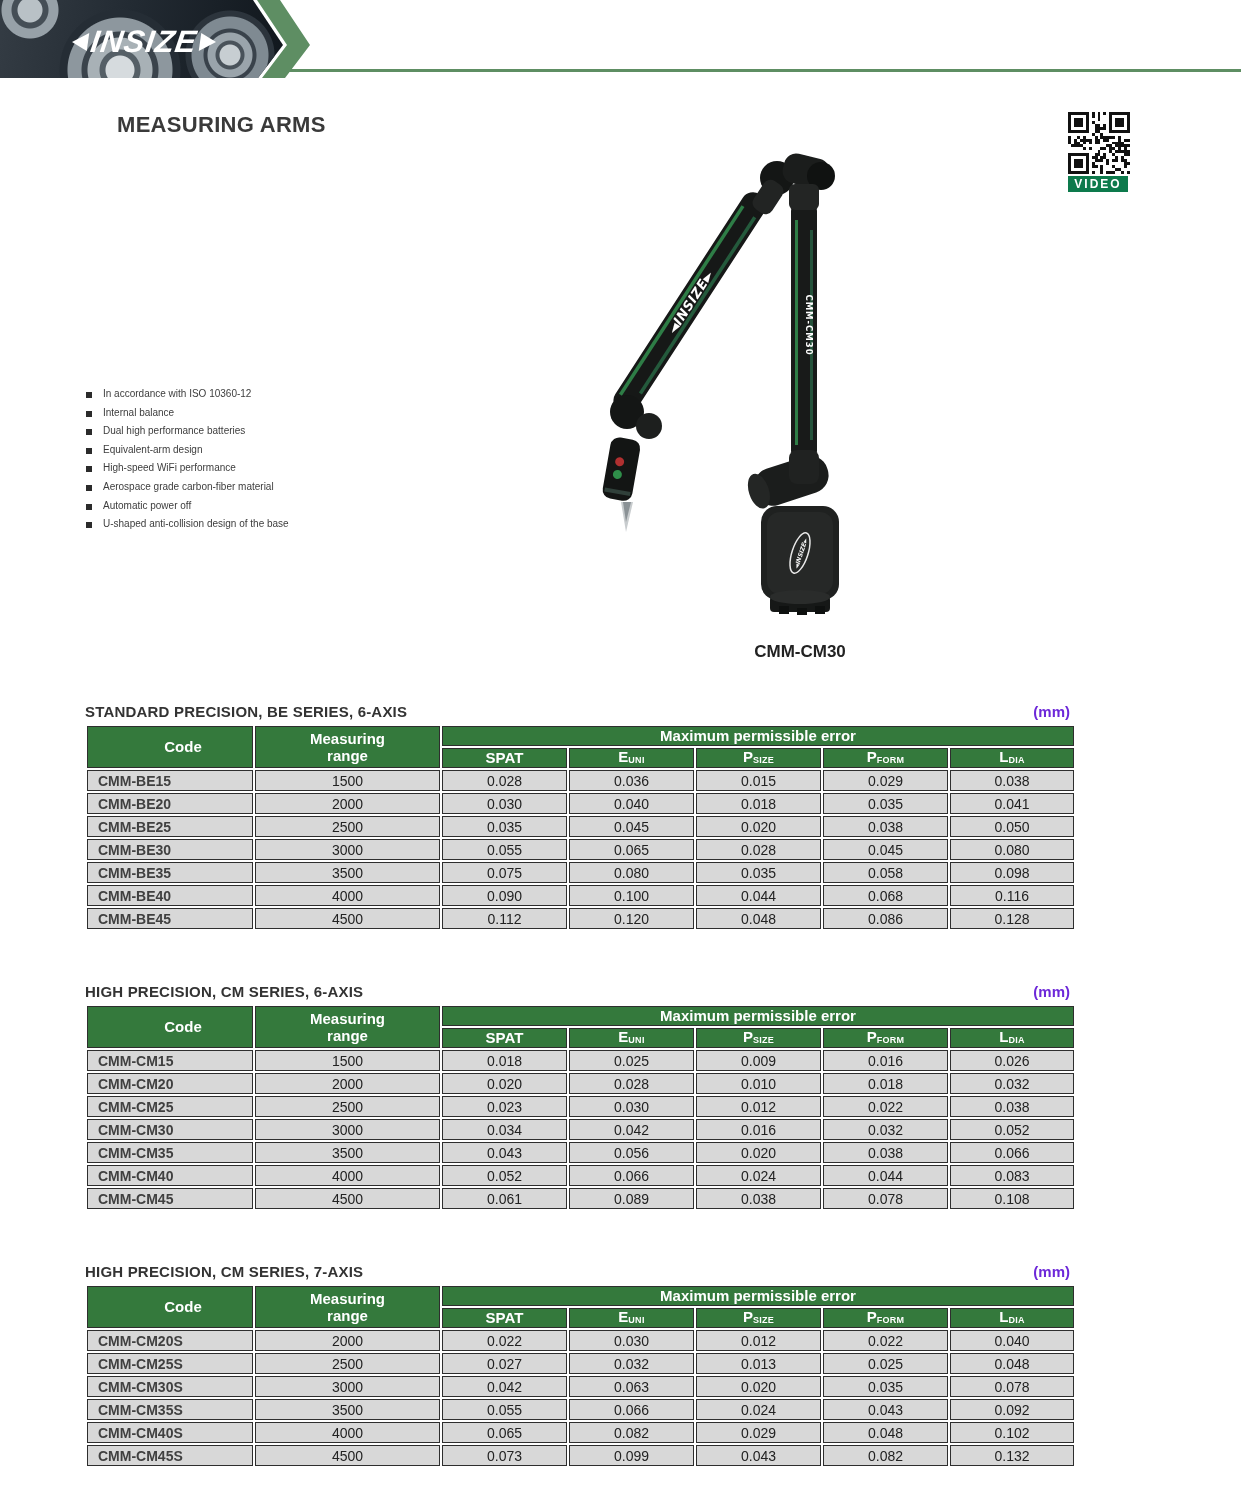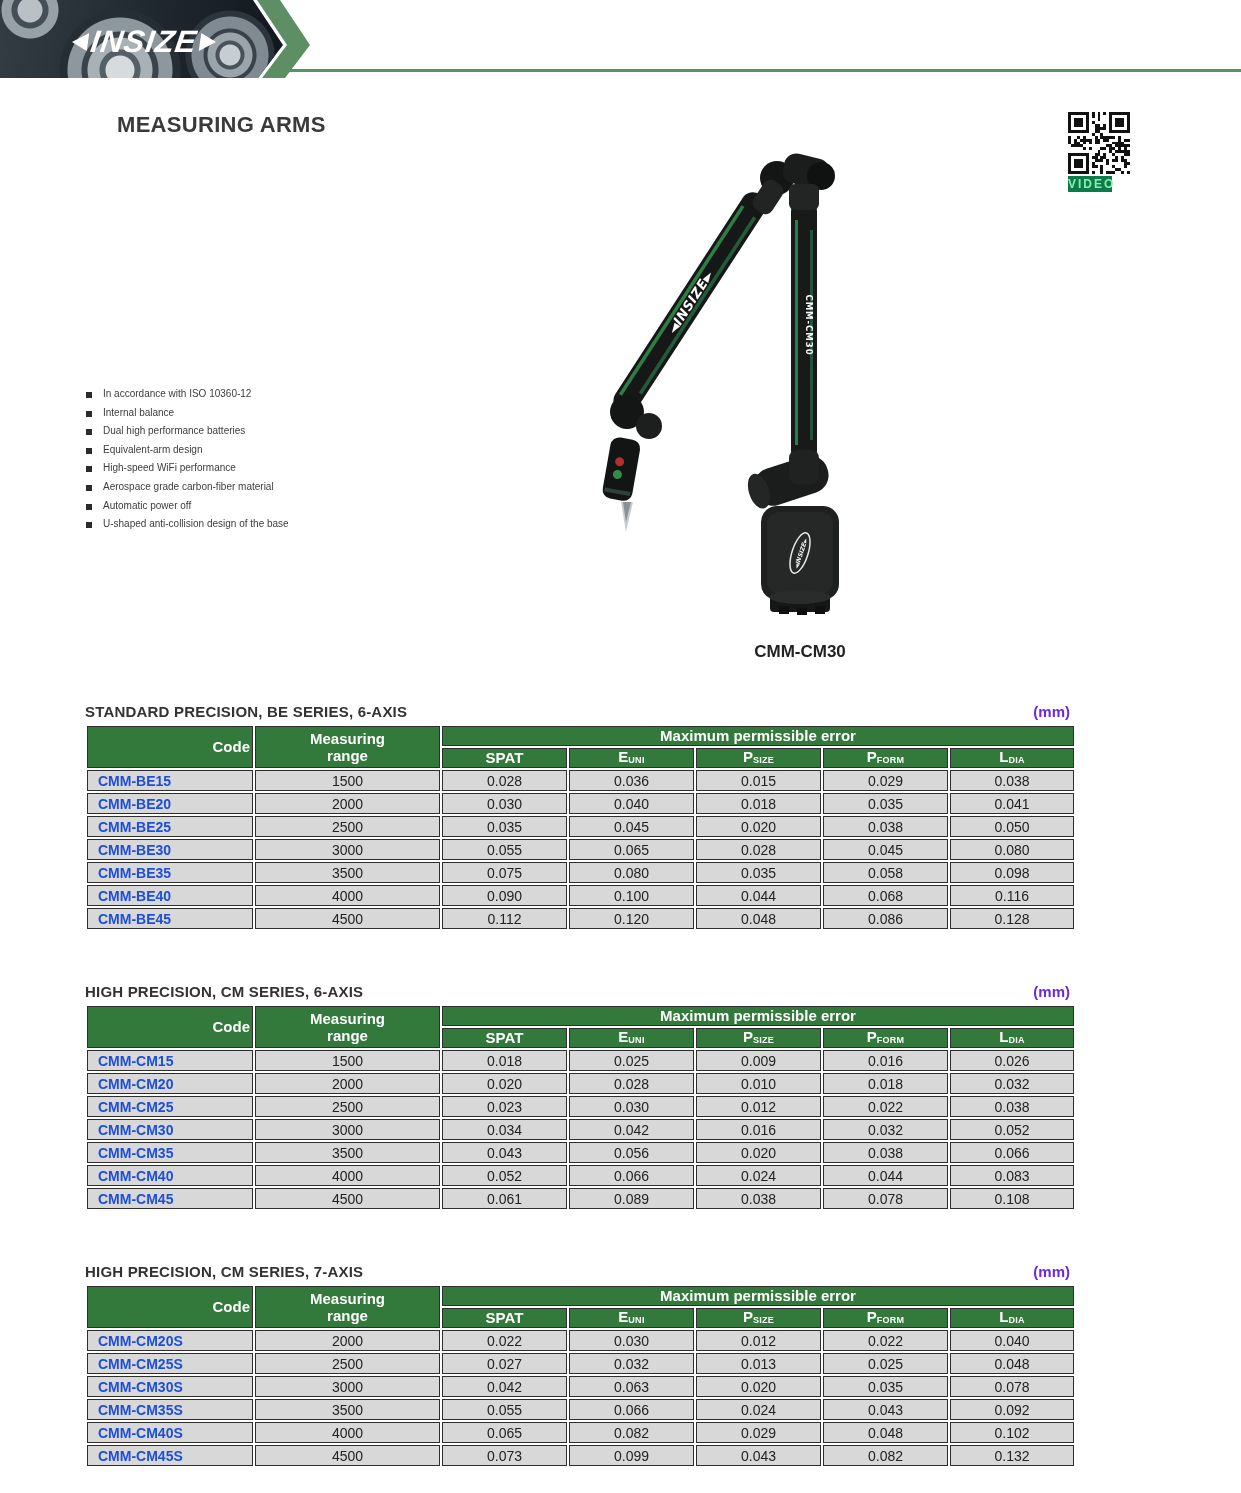--- a/index.html
+++ b/index.html
@@ -48,22 +48,22 @@
   
   .page-title {
     position:absolute; left:85px; top:112px;
     font-size:22px; font-weight:bold; color:#3a3a3a; letter-spacing:0.3px;margin-left:32px;
   }
 
   
   .qr-box { position:absolute; left:1068px; top:112px; width:62px; height:62px; }
   .qr-box svg { width:62px; height:62px; display:block; }
   .video-banner {
-    position:absolute; left:1068px; top:176px; width:44px; height:16px;
-    background:#0d7a4c; color:#86efac; font-size:12px; font-weight:bold;
+    position:absolute; left:1068px; top:176px; width:60px; height:16px;
+    background:#0d7a4c; color:#ffffff; font-size:12px; font-weight:bold;
     letter-spacing:2px; text-align:center; line-height:16px;
   }
 
   
   .features { position:absolute; left:86px; top:385px; margin:0; padding:0; list-style:none; }
   .features li {
     font-size:10px; color:#3d3d3d; line-height:18.6px; position:relative; padding-left:17px;
   }
   .features li::before {
     content:""; position:absolute; left:0; top:7px; width:6px; height:6px; background:#2b2b2b;
@@ -86,29 +86,29 @@
     border-collapse:separate; border-spacing:2px; table-layout:fixed;
     width:975px; background:#fff;
   }
   table.spec-table th, table.spec-table td {
     border:1px solid #2e2e2e; overflow:hidden;
   }
   table.spec-table thead th {
     background:#34793c; color:#ffffff; font-weight:bold; font-size:15px;
     text-align:center; padding:0 2px; height:18px; line-height:16px;
   }
-  table.spec-table thead th.th-code { text-align:right; padding-left:28px; }
+  table.spec-table thead th.th-code { text-align:center; padding-left:28px; }
   table.spec-table thead th.th-range { white-space:pre-line; line-height:17px; }
   table.spec-table thead th .subcap { font-size:9px; font-weight:bold; position:relative; top:1px; letter-spacing:0.3px; }
   table.spec-table tbody td {
     background:#d8d8d8; color:#222; font-size:14px; text-align:center;
     height:19px; line-height:16px; padding:0 2px;
   }
   table.spec-table tbody td.code-cell {
-    text-align:left; padding-left:10px; font-weight:bold; color:#1d4ed8;
+    text-align:left; padding-left:10px; font-weight:bold; color:#404040;
   }
   #section-1 { top:702px; }
   #section-2 { top:982px; }
   #section-3 { top:1262px; }
 </style>
 </head>
 <body>
 
 <div class="page">
 

